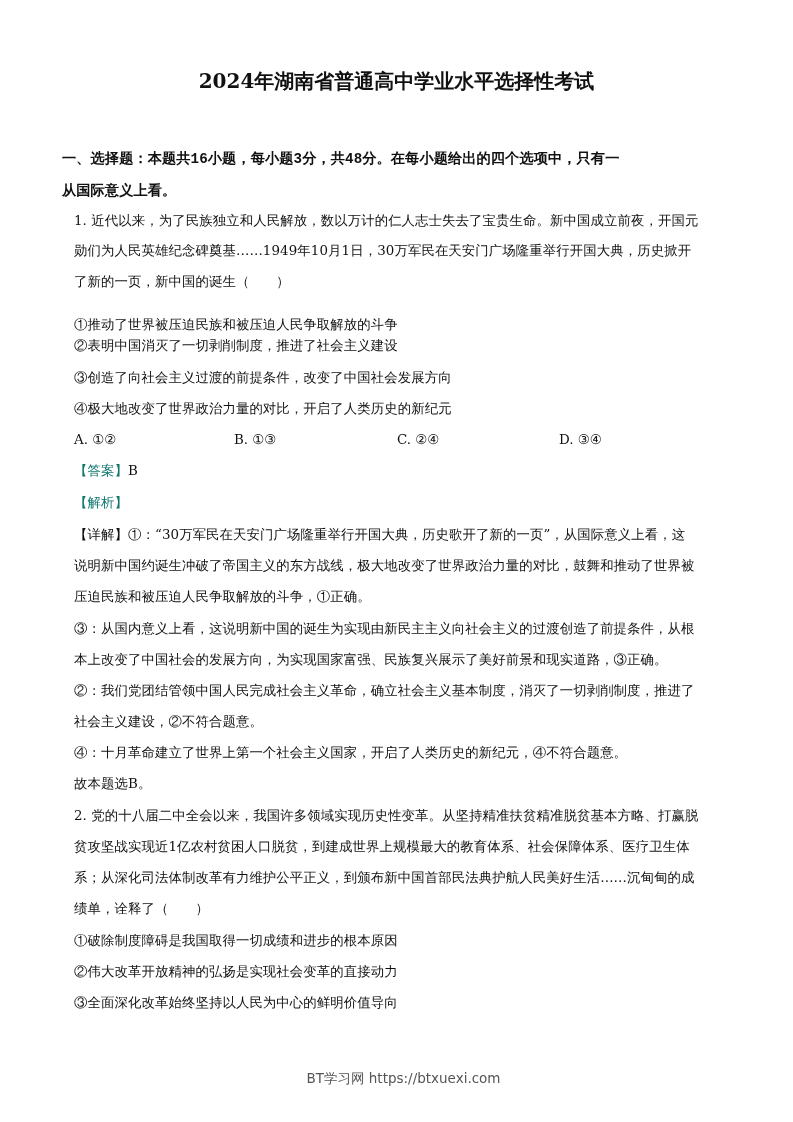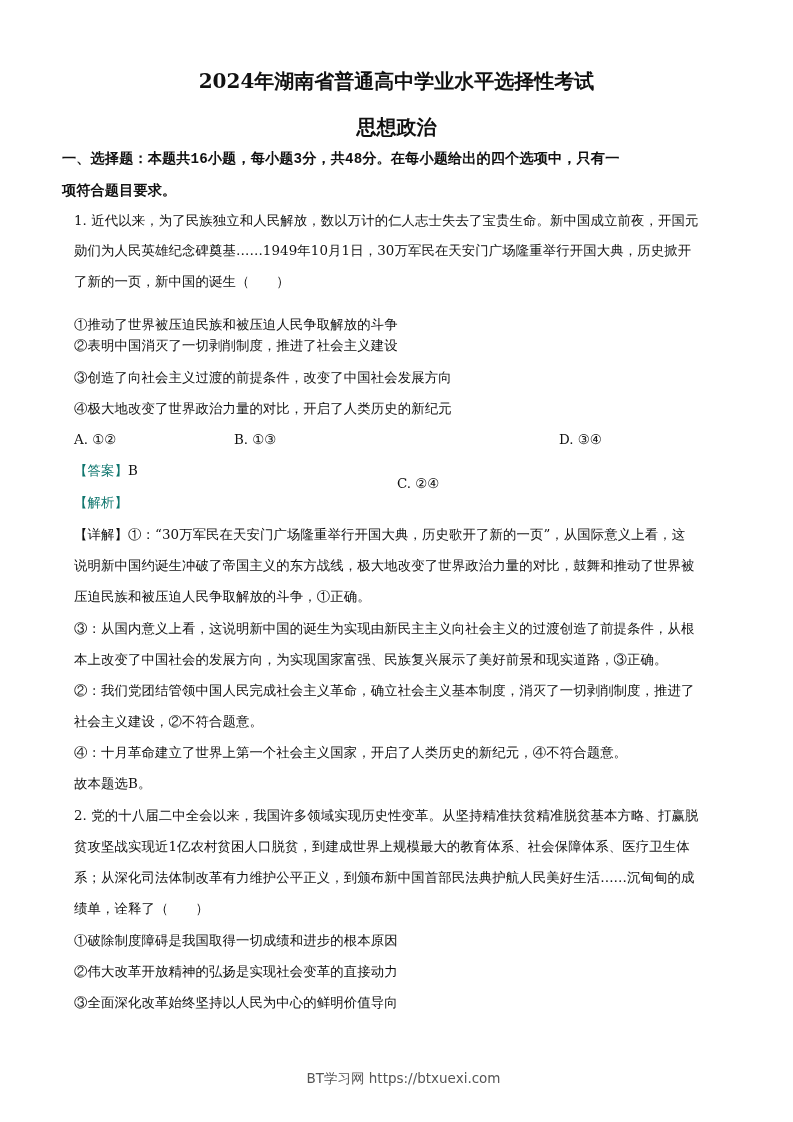--- a/index.html
+++ b/index.html
@@ -18,38 +18,37 @@
   .opt { position: absolute; top: 0; white-space: nowrap; }
   .footer { position: absolute; top: 1070px; left: 0; width: 793px; text-align: center;
             font-family: "DejaVu Sans", "Liberation Sans", sans-serif; font-size: 13.5px; color: #555; margin-left: 7px; }
 </style>
 </head>
 <body>
 
 <div class="page">
 
   <div class="title t1">2024年湖南省普通高中学业水平选择性考试</div>
-  <div class="title t2">思想政治</div>
 
   <div class="line bold" style="top:151px;font-family:Liberation Mono, monospace;">一、选择题：本题共16小题，每小题3分，共48分。在每小题给出的四个选项中，只有一</div>
-  <div class="line bold" style="top:182px;">项符合题目要求。</div>
+  <div class="line bold" style="top:182px;">从国际意义上看。</div>
 
   <div class="line" style="top:213px;">1. 近代以来，为了民族独立和人民解放，数以万计的仁人志士失去了宝贵生命。新中国成立前夜，开国元</div>
   <div class="line" style="top:243px;">勋们为人民英雄纪念碑奠基……1949年10月1日，30万军民在天安门广场隆重举行开国大典，历史掀开</div>
   <div class="line" style="top:274px;">了新的一页，新中国的诞生（　　）</div>
 
   <div class="line" style="top:317px;">①推动了世界被压迫民族和被压迫人民争取解放的斗争</div>
   <div class="line" style="top:338px;">②表明中国消灭了一切剥削制度，推进了社会主义建设</div>
   <div class="line" style="top:370px;">③创造了向社会主义过渡的前提条件，改变了中国社会发展方向</div>
   <div class="line" style="top:401px;">④极大地改变了世界政治力量的对比，开启了人类历史的新纪元</div>
 
   <div class="opts" style="top:432px;">
     <span class="opt" style="left:0px;">A. ①②</span>
     <span class="opt" style="left:160px;">B. ①③</span>
-    <span class="opt" style="left:323px;margin-top:44px;">C. ②④</span>
+    <span class="opt" style="left:323px;">C. ②④</span>
     <span class="opt" style="left:485px;">D. ③④</span>
   </div>
 
   <div class="line" style="top:463px;">
     <span class="label-blue">【答案】</span><span>B</span>
   </div>
   <div class="line label-blue" style="top:495px;">【解析】</div>
 
   <div class="line" style="top:527px;">
     <span>【详解】</span><span>①：“30万军民在天安门广场隆重举行开国大典，历史歌开了新的一页”，从国际意义上看，这</span>

